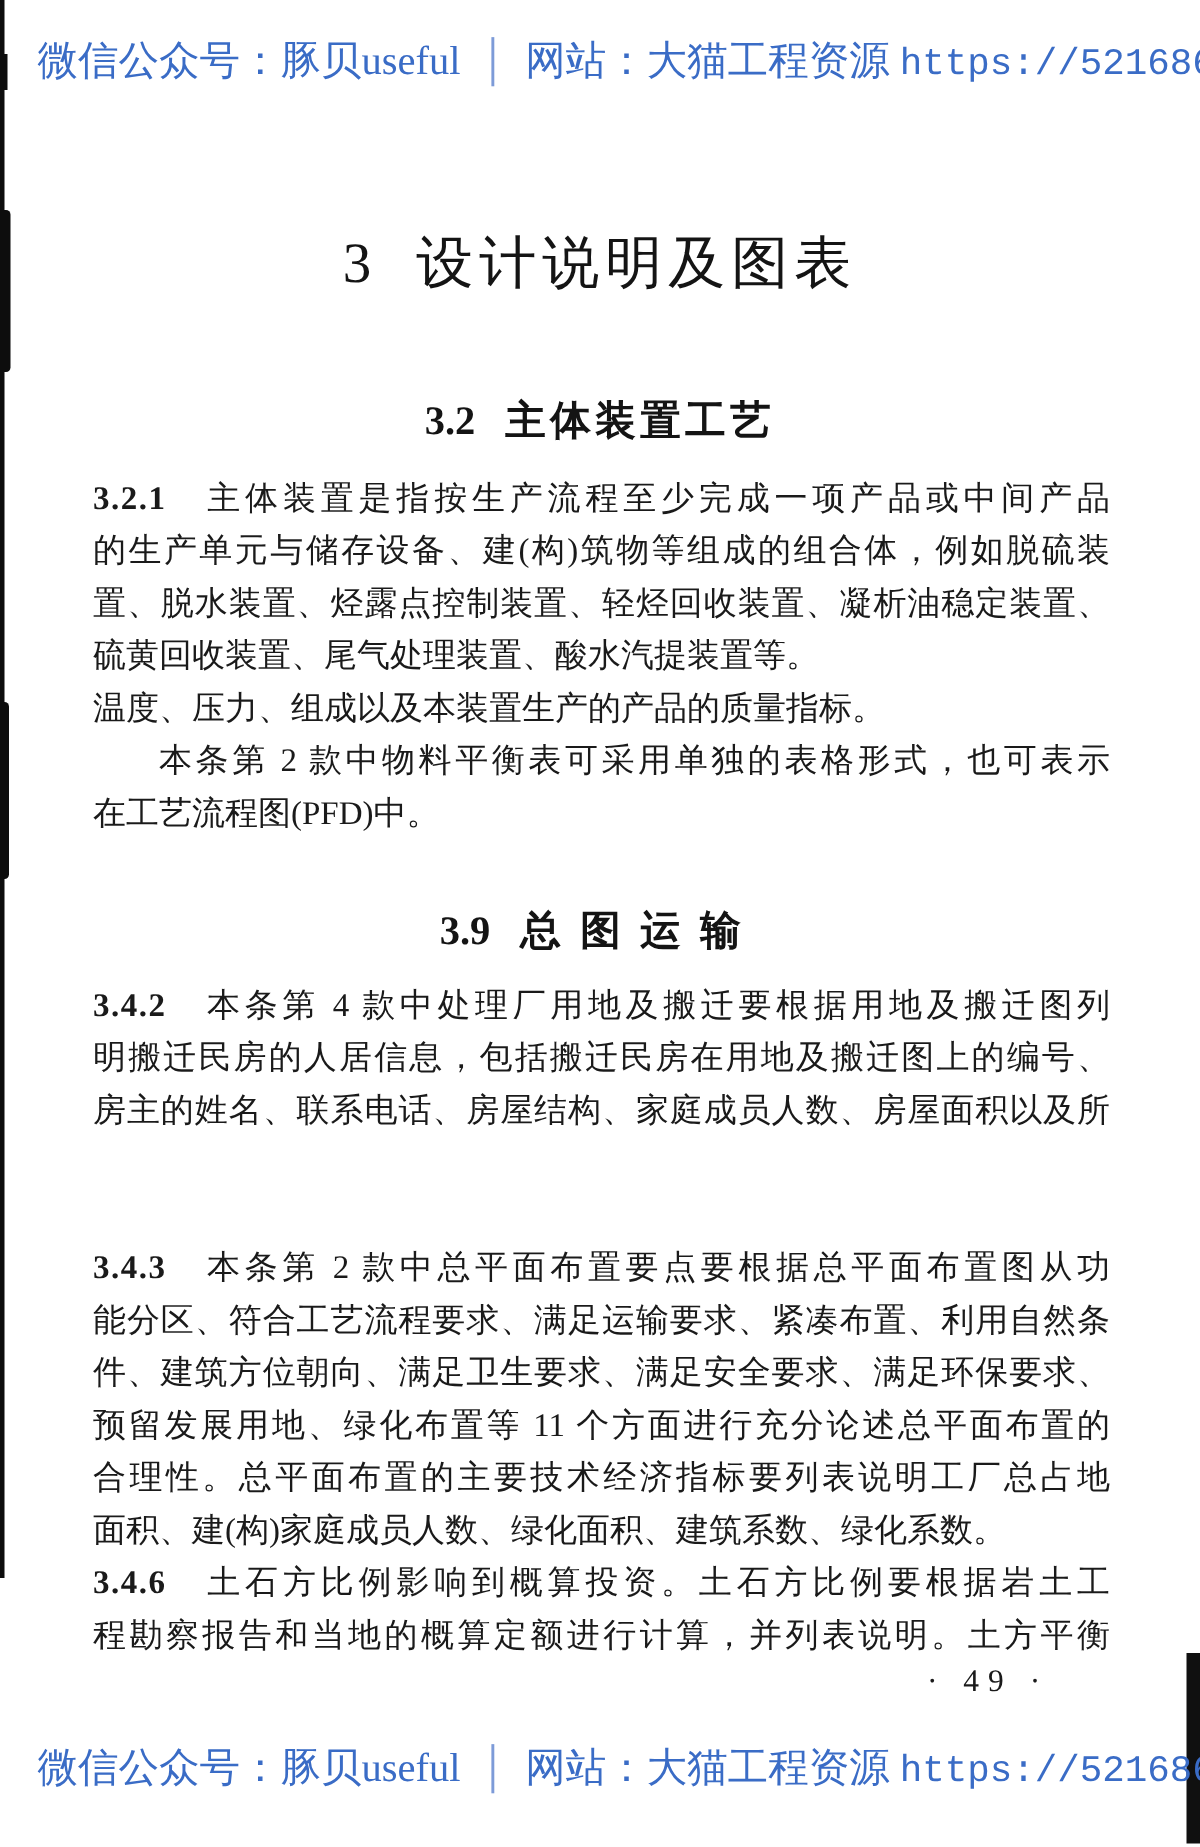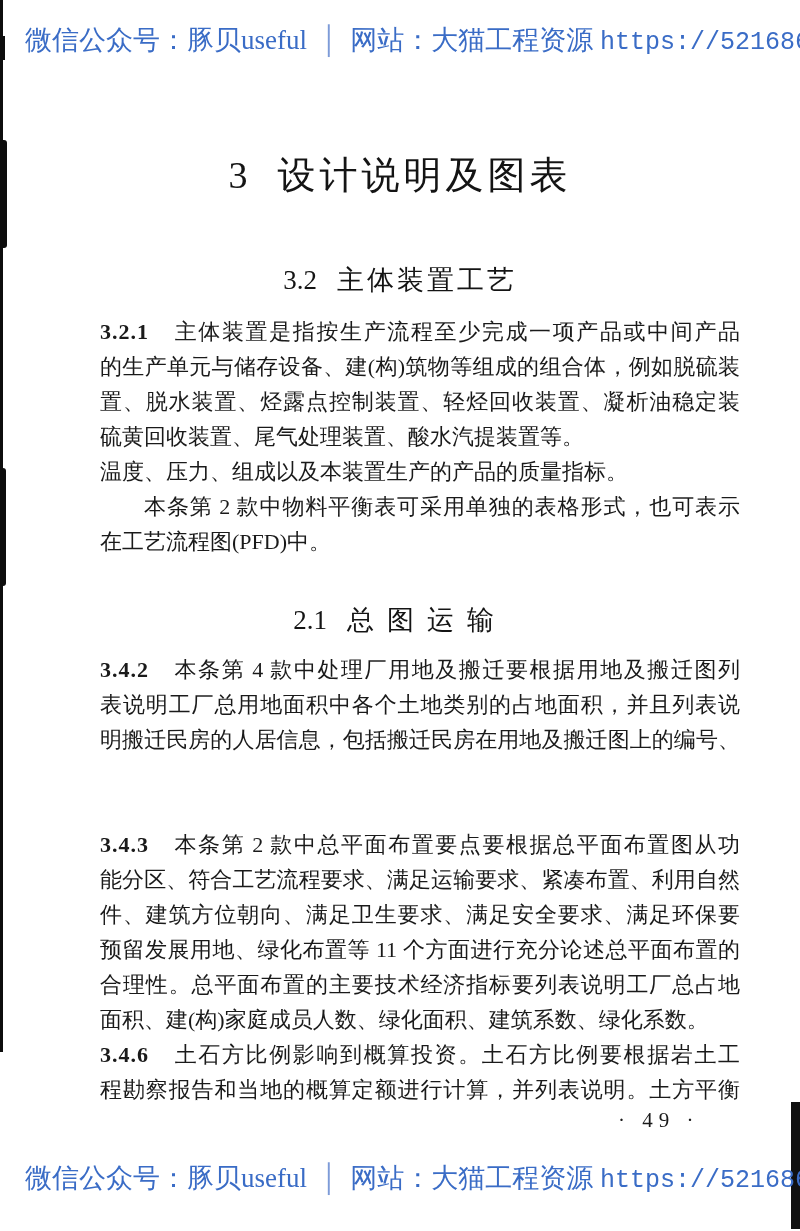--- a/index.html
+++ b/index.html
@@ -26,34 +26,33 @@
   #banner-bottom{top:1160px;}
   
   .chapter{
     position:absolute;top:150px;left:0;width:100%;text-align:center;
     font-weight:normal;font-size:38px;color:#141414;letter-spacing:4px;
   }
   .chapter .cnum{margin-right:30px;letter-spacing:0;}
   
   .sec{
     position:absolute;left:0;width:100%;text-align:center;
-    font-weight:normal;font-size:27px;color:#141414;
+    font-weight:bold;font-size:27px;color:#141414;
   }
   #sec-32{top:262px;}
   #sec-34{top:602px;}
   .sec .snum{margin-right:20px;}
   #sec-32 .stitle{letter-spacing:3px;}
   #sec-34 .stitle{letter-spacing:13px;}
   
   .para{position:absolute;left:62px;width:678px;font-size:22px;color:#1a1a1a;}
   .tline{
     height:35px;line-height:35px;
     text-align:justify;text-align-last:justify;text-justify:inter-character;
     overflow:hidden;
-    margin-left:38px;
   }
   .tline.end{text-align-last:left;}
   .tline.indent{padding-left:44px;}
   .pnum{font-weight:bold;margin-right:24px;letter-spacing:1px;}
   #para-321{top:314px;}
   #para-342{top:652px;}
   #para-343{top:827px;}
   #para-346{top:1037px;}
   
   .pagenum{
@@ -87,27 +86,27 @@
     <div class="tline"><b class="pnum">3.2.1</b><span>主体装置是指按生产流程至少完成一项产品或中间产品</span></div>
     <div class="tline"><span>的生产单元与储存设备、建(构)筑物等组成的组合体，例如脱硫装</span></div>
     <div class="tline"><span>置、脱水装置、烃露点控制装置、轻烃回收装置、凝析油稳定装置、</span></div>
     <div class="tline end"><span>硫黄回收装置、尾气处理装置、酸水汽提装置等。</span></div>
     <div class="tline end"><span>温度、压力、组成以及本装置生产的产品的质量指标。</span></div>
     <div class="tline indent"><span>本条第 2 款中物料平衡表可采用单独的表格形式，也可表示</span></div>
     <div class="tline end"><span>在工艺流程图(PFD)中。</span></div>
   </div>
 
 <div class="sec" id="sec-34">
-  <span class="snum">2.1</span><span class="stitle">总图运输</span>
+  <span class="snum">3.9</span><span class="stitle">总图运输</span>
 </div>
 
 <div class="para" id="para-342">
     <div class="tline"><b class="pnum">3.4.2</b><span>本条第 4 款中处理厂用地及搬迁要根据用地及搬迁图列</span></div>
-    <div class="tline"><span>表说明工厂总用地面积中各个土地类别的占地面积，并且列表说</span></div>
     <div class="tline"><span>明搬迁民房的人居信息，包括搬迁民房在用地及搬迁图上的编号、</span></div>
+    <div class="tline"><span>房主的姓名、联系电话、房屋结构、家庭成员人数、房屋面积以及所</span></div>
   </div>
 <div class="para" id="para-343">
     <div class="tline"><b class="pnum">3.4.3</b><span>本条第 2 款中总平面布置要点要根据总平面布置图从功</span></div>
     <div class="tline"><span>能分区、符合工艺流程要求、满足运输要求、紧凑布置、利用自然条</span></div>
     <div class="tline"><span>件、建筑方位朝向、满足卫生要求、满足安全要求、满足环保要求、</span></div>
     <div class="tline"><span>预留发展用地、绿化布置等 11 个方面进行充分论述总平面布置的</span></div>
     <div class="tline"><span>合理性。总平面布置的主要技术经济指标要列表说明工厂总占地</span></div>
     <div class="tline end"><span>面积、建(构)家庭成员人数、绿化面积、建筑系数、绿化系数。</span></div>
   </div>
 <div class="para" id="para-346">

